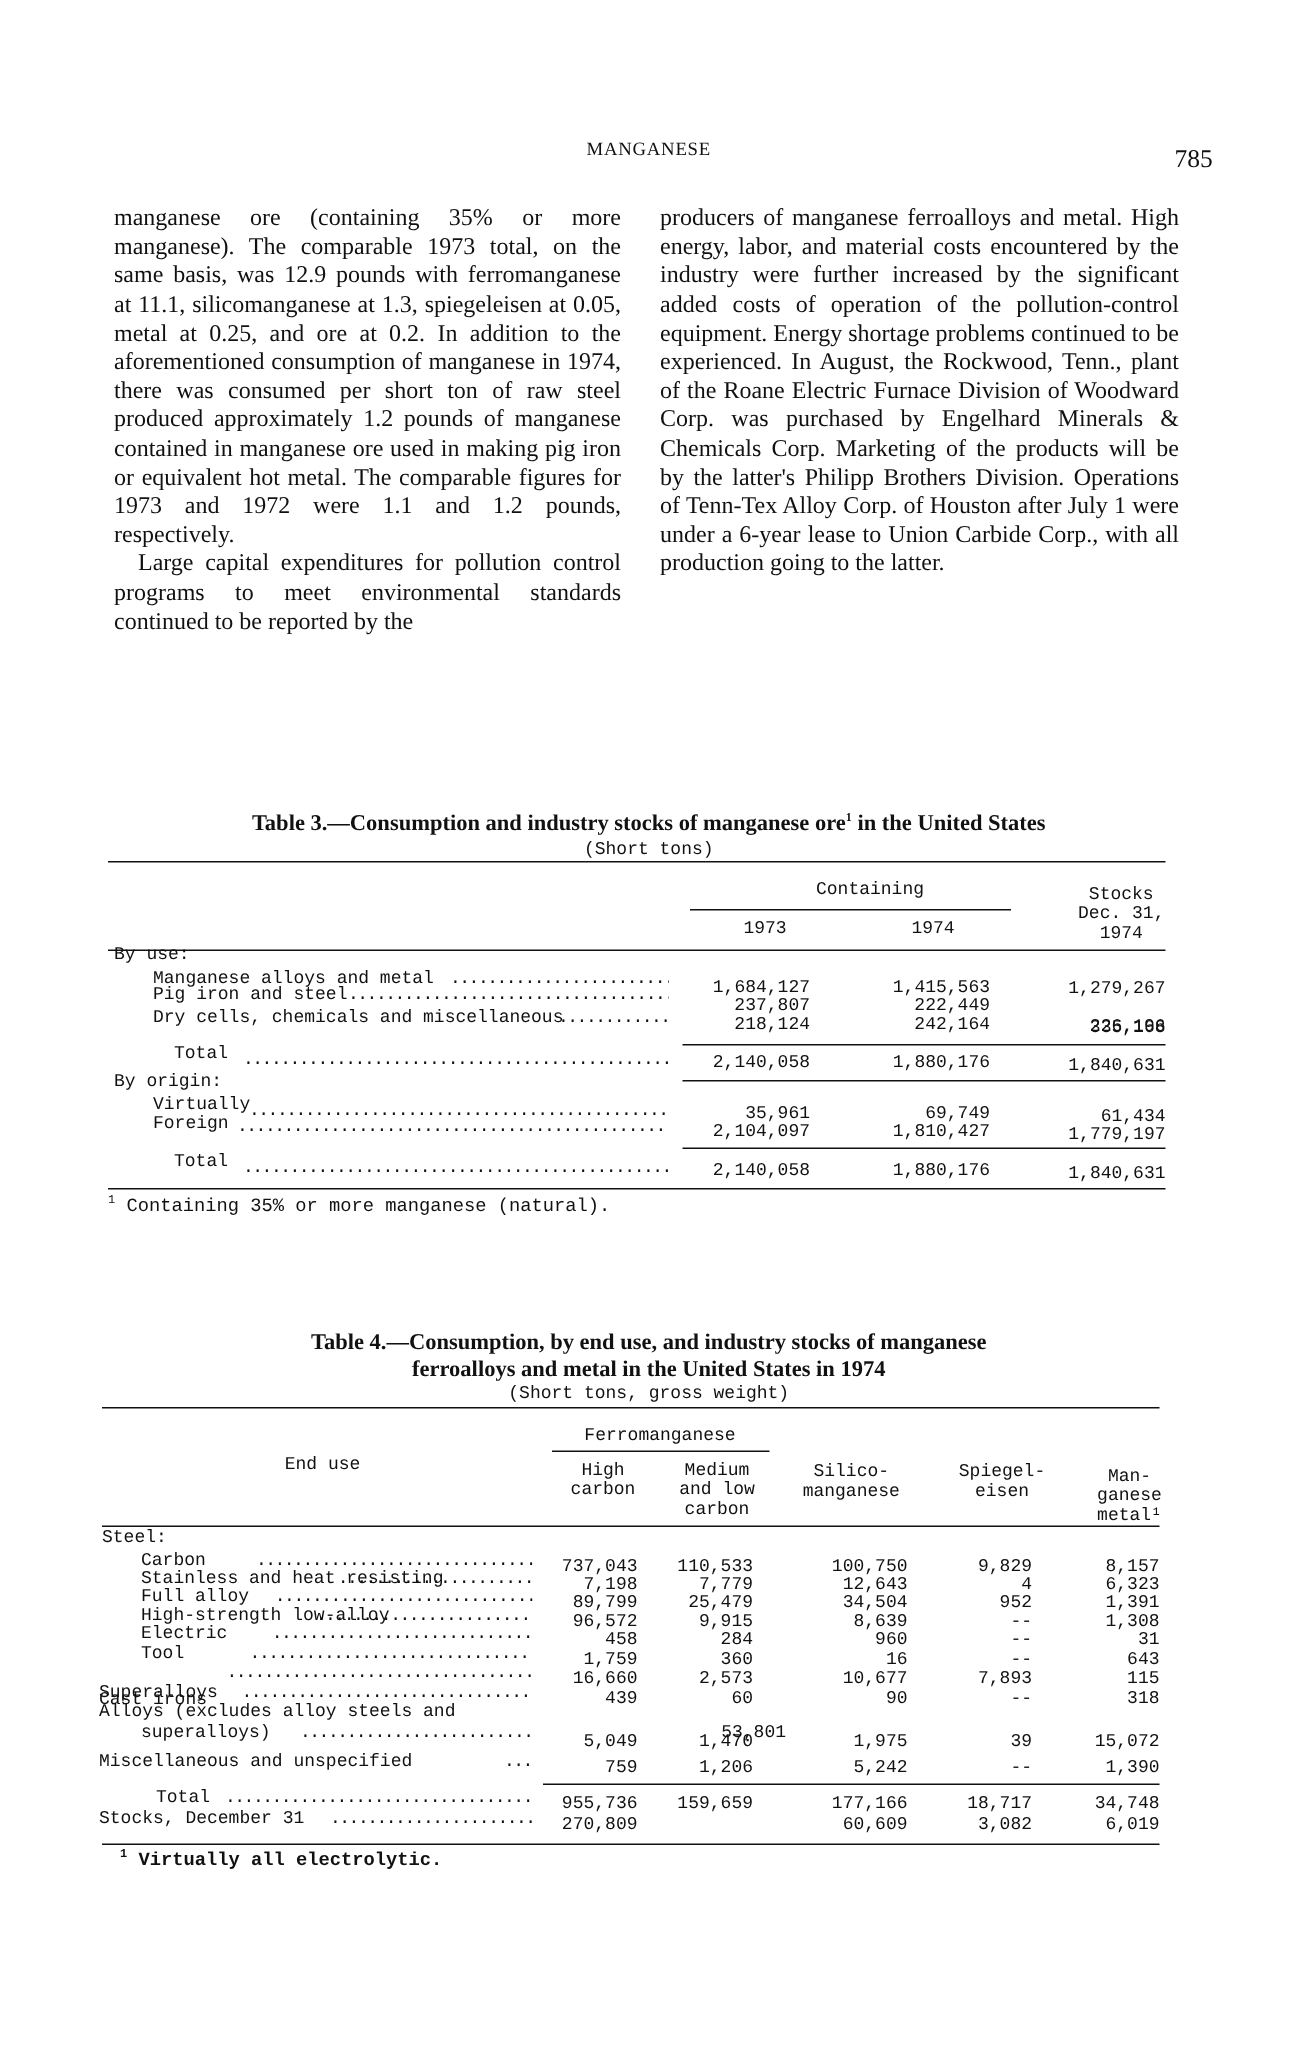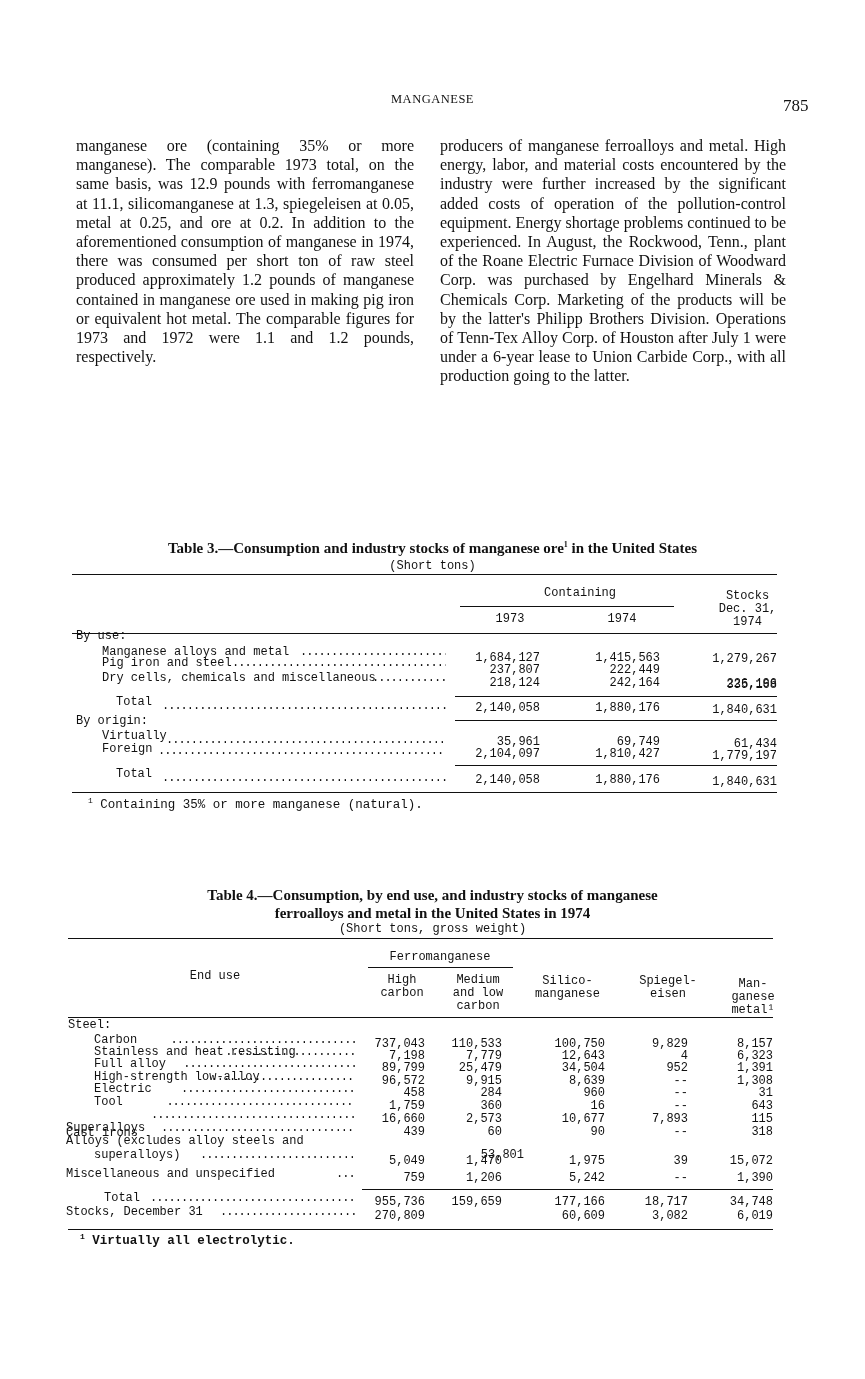--- a/index.html
+++ b/index.html
@@ -26,20 +26,21 @@
   sup { font-size:8px; }
 </style>
 </head>
 <body>
 
 <div class="running-head">MANGANESE</div>
 <div class="page-num">785</div>
 
 <div class="col col-left">
   <p>manganese ore (containing 35% or more manganese). The comparable 1973 total, on the same basis, was 12.9 pounds with ferromanganese at 11.1, silicomanganese at 1.3, spiegeleisen at 0.05, metal at 0.25, and ore at 0.2. In addition to the aforementioned consumption of manganese in 1974, there was consumed per short ton of raw steel produced approximately 1.2 pounds of manganese contained in manganese ore used in making pig iron or equivalent hot metal. The comparable figures for 1973 and 1972 were 1.1 and 1.2 pounds, respectively.</p>
+  <p class="indent">Large capital expenditures for pollution control programs to meet environmental standards continued to be reported by the</p>
 </div>
 <div class="col col-right">
   <p>producers of manganese ferroalloys and metal. High energy, labor, and material costs encountered by the industry were further increased by the significant added costs of operation of the pollution-control equipment. Energy shortage problems continued to be experienced. In August, the Rockwood, Tenn., plant of the Roane Electric Furnace Division of Woodward Corp. was purchased by Engelhard Minerals &amp; Chemicals Corp. Marketing of the products will be by the latter's Philipp Brothers Division. Operations of Tenn-Tex Alloy Corp. of Houston after July 1 were under a 6-year lease to Union Carbide Corp., with all production going to the latter.</p>
 </div>
 
 <div>
   <div class="tbl-title" style="top:540px;"><span>Table 3.—Consumption and industry stocks of manganese ore</span><sup>1</sup><span> in the United States</span></div>
   <div class="tbl-sub" style="top:559px;">(Short tons)</div>
   <div class="rule" style="top:574px; left:72px; width:705px;"></div>
 
@@ -94,21 +95,21 @@
   <div class="t r" style="top:750px; left:677px; width:100px;">1,779,197</div>
 
   <div class="rule" style="top:765px; left:455px; width:322px;"></div>
   <div class="t" style="top:768px; left:116px;">Total</div>
   <div class="lead" style="top:772px; left:162px; width:284px;">................................................................................</div>
   <div class="t r" style="top:774px; left:440px; width:100px;">2,140,058</div>
   <div class="t r" style="top:774px; left:560px; width:100px;">1,880,176</div>
   <div class="t r" style="top:776px; left:677px; width:100px;">1,840,631</div>
   <div class="rule" style="top:792px; left:72px; width:705px;"></div>
 
-  <div class="foot" style="top:796px; left:88px;"><sup>1</sup><span> Containing 35% or more manganese (natural).</span></div>
+  <div class="foot" style="top:796px; left:72px;"><sup>1</sup><span> Containing 35% or more manganese (natural).</span></div>
 </div>
 
 <div>
   <div class="tbl-title" style="top:887px;">Table 4.—Consumption, by end use, and industry stocks of manganese</div>
   <div class="tbl-title" style="top:905px;">ferroalloys and metal in the United States in 1974</div>
   <div class="tbl-sub" style="top:922px;">(Short tons, gross weight)</div>
   <div class="rule" style="top:938px; left:68px; width:705px;"></div>
 
   <div class="t c" style="top:970px; left:150px; width:130px;">End use</div>
   <div class="t c" style="top:951px; left:365px; width:150px;">Ferromanganese</div>

